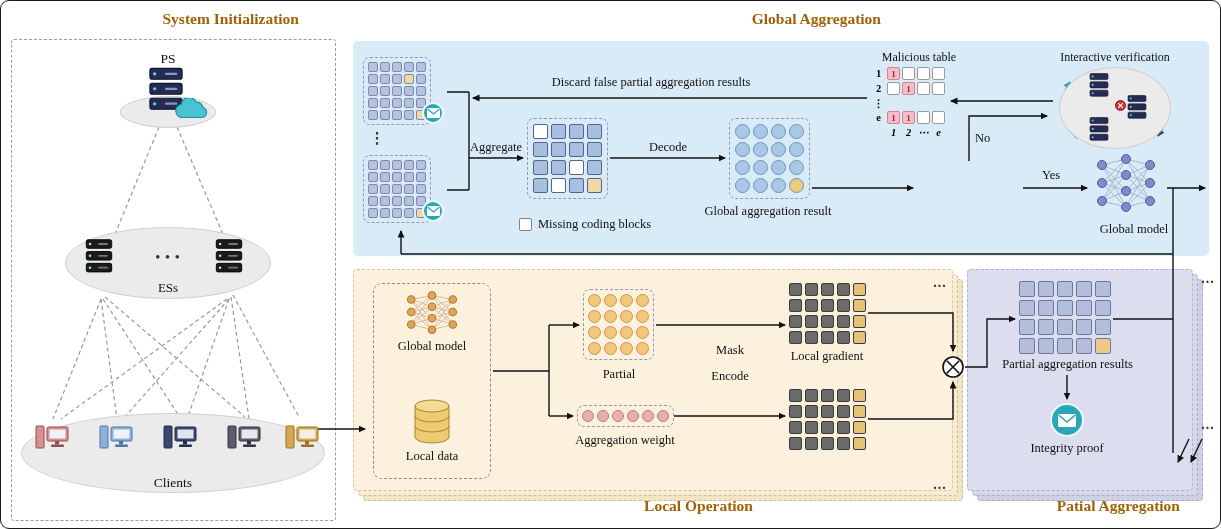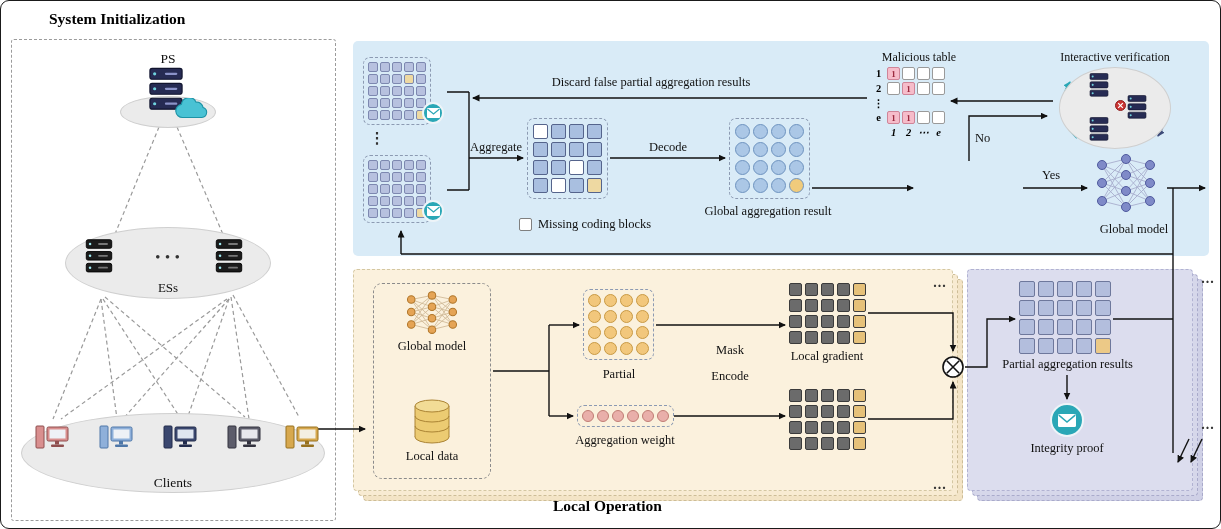--- a/index.html
+++ b/index.html
@@ -5,21 +5,21 @@
   * { margin:0; padding:0; box-sizing:border-box; }
   body { font-family:"Liberation Serif","DejaVu Serif",serif; background:#fff; }
   .stage { position:relative; width:1221px; height:529px; background:#fff;
            border:1.6px solid #1a1a1a; border-radius:9px; overflow:hidden; }
   .abs { position:absolute; }
   .c { z-index:3; }
   .panel { z-index:1; }
   svg.lines { z-index:2; pointer-events:none; }
   .t { font-size:12.5px; color:#111; text-align:center; line-height:1.15; }
   .ts { font-size:12px; color:#111; text-align:center; line-height:1.1; }
-  .title { font-size:15.5px; font-weight:bold; color:#000000; text-align:left; }
+  .title { font-size:15.5px; font-weight:bold; color:#a16207; text-align:right; }
   .ell { border-radius:50%; background:#ebebeb; border:1px solid #cfcfcf; }
   .gbox { border:1.3px dashed #8c9ab2; border-radius:7px; padding:4px; }
   .badge { background:#2aa7b6; border:2px solid #eef4f8; border-radius:50%;
            display:flex; align-items:center; justify-content:center; z-index:4; }
   .dots { font-weight:bold; font-size:14px; letter-spacing:1px; color:#333; text-align:center; }
   .vdots { font-weight:bold; font-size:15px; color:#333; text-align:center; }
   .decision { border:1.4px dashed #555; border-radius:7px; display:flex; align-items:center;
               justify-content:center; text-align:center; font-weight:bold; font-size:11.5px;
               line-height:1.22; padding:2px 5px; }
   .legend-swatch { background:#fff; border:1px solid #808080; border-radius:2px; }
@@ -109,21 +109,23 @@
       <path d="M1066,374 L1066,398" marker-end="url(#ah)"></path>
     </g>
 
     <g fill="none" stroke-width="1.8">
       <path d="M1076,137 A42,42 0 0 1 1069,81" stroke="#2aa7b6" marker-end="url(#ahT)"></path>
       <path d="M1150,79 A42,42 0 0 1 1157,135" stroke="#3c4a78" marker-end="url(#ahN)"></path>
     </g>
   </svg>
 
   <div class="abs c title" style="left:48px;top:9px;width:250px">System Initialization</div>
+  <div class="abs c title" style="left:680px;top:9px;width:200px">Global Aggregation</div>
   <div class="abs c title" style="left:552px;top:496px;width:200px">Local Operation</div>
+  <div class="abs c title" style="left:979px;top:496px;width:200px">Patial Aggregation</div>
 
   <div class="abs c t" style="left:150px;top:50px;width:34px;font-size:13.5px">PS</div>
   <div class="abs c ell" style="left:119px;top:95px;width:96px;height:32px"></div>
   <svg class="abs c" style="left:148px;top:66px" width="34" height="44" viewBox="0 0 30 38">
     <rect x="0.8" y="0.8" width="28.4" height="9.6" rx="2" fill="#262b53" stroke="#11142e"></rect>
     <rect x="0.8" y="14" width="28.4" height="9.6" rx="2" fill="#262b53" stroke="#11142e"></rect>
     <rect x="0.8" y="27.2" width="28.4" height="9.6" rx="2" fill="#262b53" stroke="#11142e"></rect>
     <circle cx="5" cy="5.6" r="1.4" fill="#6fd3de"></circle>
       <circle cx="5" cy="18.8" r="1.4" fill="#6fd3de"></circle>
     <circle cx="5" cy="32" r="1.4" fill="#6fd3de"></circle>

